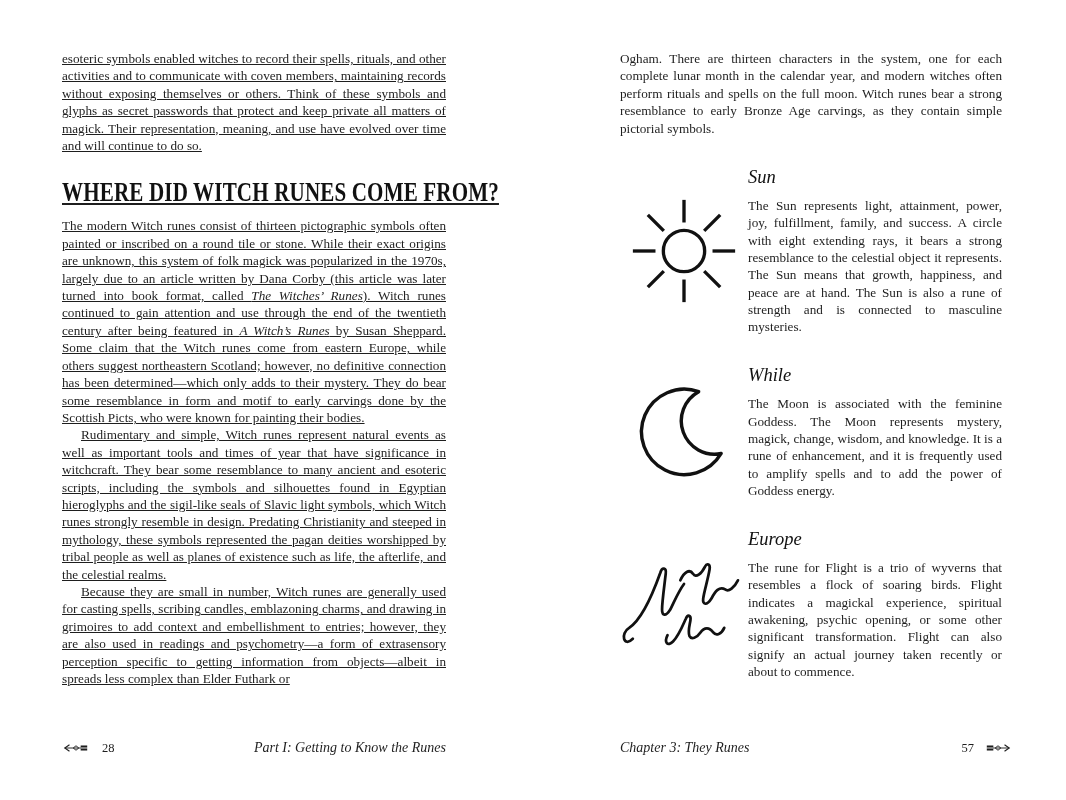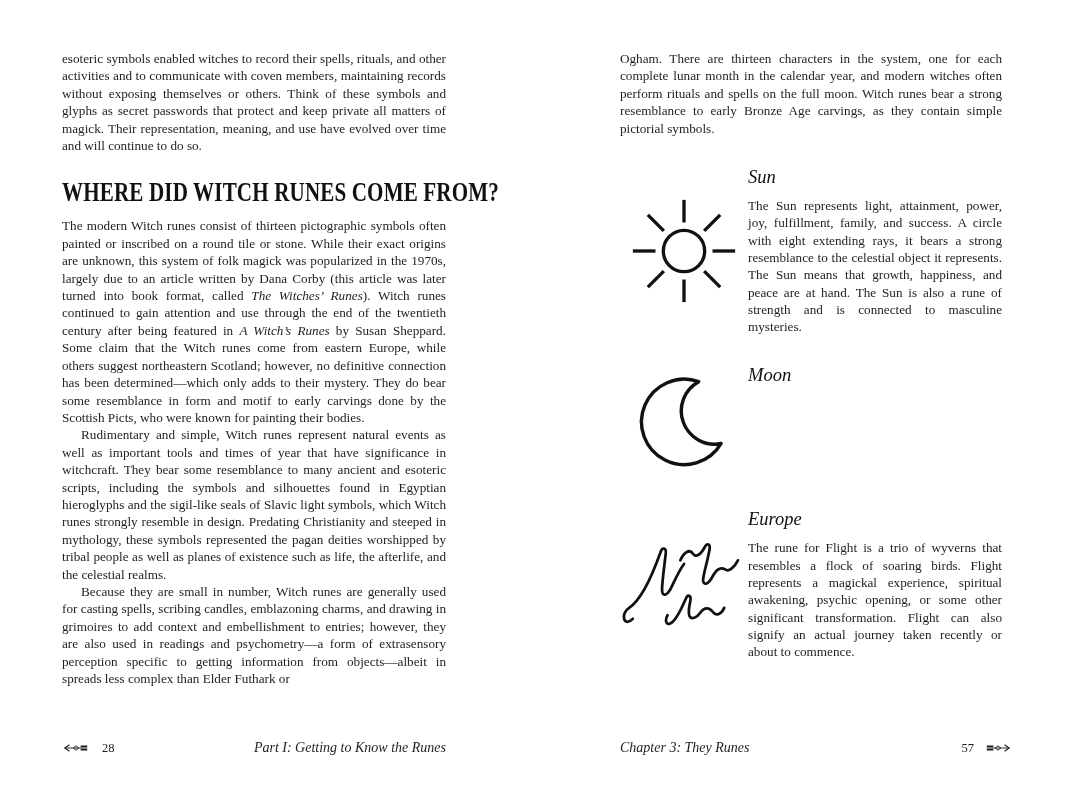--- a/index.html
+++ b/index.html
@@ -4,21 +4,21 @@
 <style>
   html, body { margin:0; padding:0; }
   body {
     width:1066px; height:800px; background:#ffffff;
     font-family:"Liberation Serif", serif; color:#1e1e1e;
     overflow:hidden;
   }
   .spread { position:relative; width:1066px; height:800px; background:#ffffff; }
 
   .page { position:absolute; top:50px; }
-  .page-left  { left:62px;  width:384px; }
+  .page-left  { left:62px;  width:384px;text-decoration:underline; }
   .page-right { left:620px; width:382px; }
 
   p.body {
     font-size:13.2px; line-height:17.4px; text-align:justify;
     margin:0; color:#1e1e1e;
   }
   p.indent { text-indent:19px; }
 
   h1.section-heading {
     margin:24px 0 11px 0;
@@ -96,35 +96,36 @@
       </div>
     </div>
 
     <div class="rune-section">
       <div class="rune-figure">
         <svg class="rune" width="114" height="114" viewBox="0 0 24 24" fill="none" stroke="#111" stroke-width="0.72" stroke-linejoin="round">
           <path d="M21 12.79 A 9 9 0 1 1 11.21 3 A 7 7 0 0 0 21 12.79 z" transform="rotate(25 12 12)"></path>
         </svg>
       </div>
       <div class="rune-content">
-        <h2 class="rune-name">Moon</h2>
+        <h2 class="rune-name">While</h2>
+        <p class="body">The Moon is associated with the feminine Goddess. The Moon represents mystery, magick, change, wisdom, and knowledge. It is a rune of enhancement, and it is frequently used to amplify spells and to add the power of Goddess energy.</p>
       </div>
     </div>
 
     <div class="rune-section">
       <div class="rune-figure">
         <svg class="rune" width="132" height="104" viewBox="0 0 140 110" fill="none" stroke="#111" stroke-width="3" stroke-linecap="round" stroke-linejoin="round">
           <path d="M 14 92 C 4 102, 0 86, 10 80 C 22 72, 34 48, 44 20 C 46 13, 51 14, 50 21 C 48 38, 46 52, 46 60 C 46 67, 50 68, 55 60 C 60 50, 64 40, 70 32"></path>
           <path d="M 66 28 C 70 19, 76 15, 80 21 C 83 26, 89 21, 93 13 C 95 9, 99 10, 98 16 C 96 28, 92 40, 91 48 C 90 55, 95 56, 100 48 C 104 40, 109 34, 115 38 C 119 41, 125 36, 129 28"></path>
           <path d="M 52 88 C 48 96, 52 101, 58 95 C 64 89, 68 79, 72 70 C 74 65, 78 66, 77 72 C 76 78, 74 84, 76 89 C 78 93, 84 91, 88 85 C 92 79, 98 79, 102 85 C 105 89, 111 87, 114 80"></path>
         </svg>
       </div>
       <div class="rune-content">
         <h2 class="rune-name">Europe</h2>
-        <p class="body">The rune for Flight is a trio of wyverns that resembles a flock of soaring birds. Flight represents a magickal experience, spiritual awakening, psychic opening, or some other significant transformation. Flight can also signify an actual journey taken recently or about to commence.</p>
+        <p class="body">The rune for Flight is a trio of wyverns that resembles a flock of soaring birds. Flight indicates a magickal experience, spiritual awakening, psychic opening, or some other significant transformation. Flight can also signify an actual journey taken recently or about to commence.</p>
       </div>
     </div>
   </div>
 
   <div class="footer footer-left">
     <svg class="ornament" width="28" height="10" viewBox="0 0 30 10" stroke="#1e1e1e" fill="none">
       <line x1="3" y1="5" x2="27" y2="5" stroke-width="1"></line>
       <polyline points="8,1.5 3,5 8,8.5" stroke-width="1.2"></polyline>
       <path d="M 12 5 L 15 2.6 L 18 5 L 15 7.4 Z" stroke-width="1"></path>
       <line x1="20" y1="3.2" x2="27" y2="3.2" stroke-width="1.8"></line>

